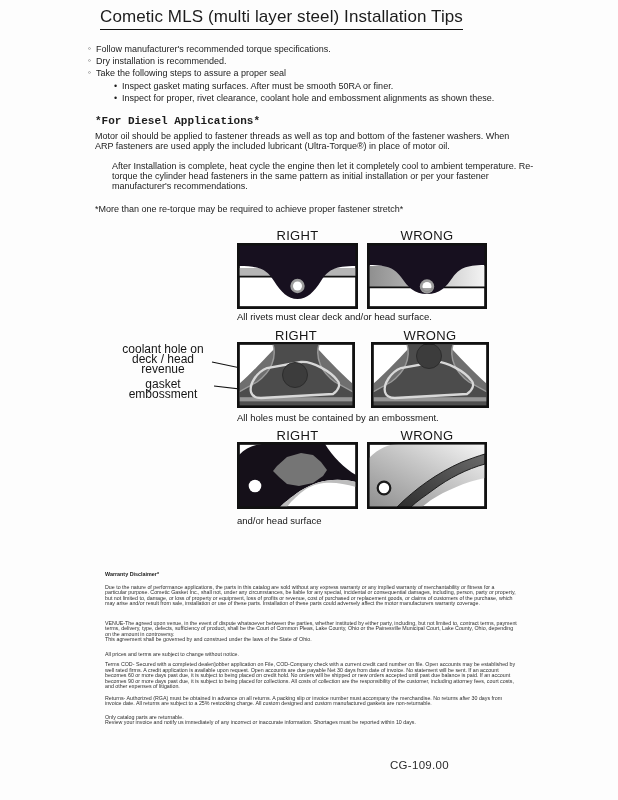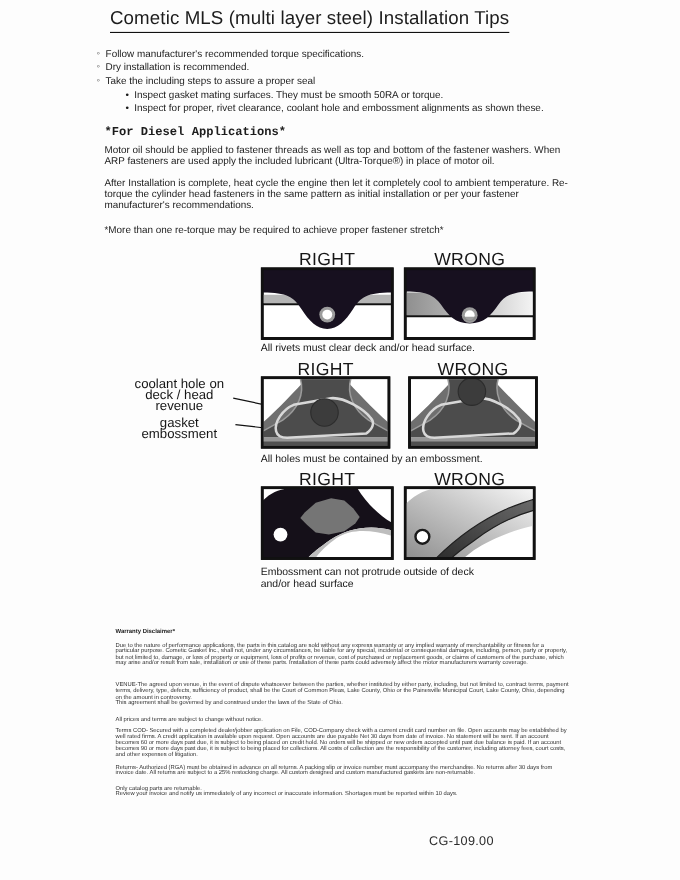--- a/index.html
+++ b/index.html
@@ -13,22 +13,22 @@
     left:100px;top:7px;font-size:17px;font-weight:normal;
     border-bottom:1.5px solid #111;padding-bottom:2px;letter-spacing:.1px;
   }
   .bullets{left:88px;top:43px;width:440px;font-size:9px;line-height:12.2px;}
   .bullet-row{display:flex;}
   .bullet-row .marker{width:8px;flex:0 0 8px;font-size:8px;}
   .sub{margin-left:26px;}
   .sub .marker{font-size:9px;}
   .sec-head{left:95px;top:115px;font-size:11px;font-weight:bold;font-family:Liberation Mono, monospace;}
   .para{left:95px;width:430px;font-size:9px;line-height:10.2px;}
-  .p1{top:131px;} .p2{top:161px;} .pnote{top:204px;}
-  .rw-label{top:228px;width:121px;text-align:center;font-size:16px;letter-spacing:.3px;color:#161616;}
+  .p1{top:131px;} .p2{top:161px;margin-left:17px;} .pnote{top:204px;}
+  .rw-label{top:228px;width:121px;text-align:center;font-size:13px;letter-spacing:.3px;color:#161616;}
   .cap{font-size:9.5px;line-height:11px;color:#161616;}
   .diagram{display:block;}
   .ann{width:98px;text-align:center;font-size:12px;line-height:10px;color:#161616;}
   .legal{left:105px;top:572px;width:412px;font-size:5.3px;line-height:5.5px;color:#2e2e2e;}
   .legal .lh{font-weight:bold;font-size:5.4px;margin-bottom:7px;color:#222;}
   .legal p{margin:0 0 0 0;}
   .legal .g14{margin-bottom:14px;} .legal .g9{margin-bottom:9px;}
   .legal .g5{margin-bottom:5px;} .legal .g6{margin-bottom:6px;} .legal .g8{margin-bottom:8px;}
   .docnum{left:390px;top:759px;font-size:11.5px;color:#2b2b2b;letter-spacing:.3px;}
 </style>
@@ -41,25 +41,25 @@
   <div class="bullet-row">
       <span class="marker">◦</span>
       <span>Follow manufacturer's recommended torque specifications.</span>
     </div>
   <div class="bullet-row">
       <span class="marker">◦</span>
       <span>Dry installation is recommended.</span>
     </div>
   <div class="bullet-row">
       <span class="marker">◦</span>
-      <span>Take the including steps to assure a proper seal</span>
+      <span>Take the following steps to assure a proper seal</span>
     </div>
   <div class="bullet-row sub">
       <span class="marker">•</span>
-      <span>Inspect gasket mating surfaces.  They must be smooth 50RA or torque.</span>
+      <span>Inspect gasket mating surfaces.  After must be smooth 50RA or finer.</span>
     </div>
   <div class="bullet-row sub">
       <span class="marker">•</span>
       <span>Inspect for proper, rivet clearance, coolant hole and embossment alignments as shown these.</span>
     </div>
 </div>
 
 <div class="abs sec-head">*For Diesel Applications*</div>
 <div class="abs para p1">Motor oil should be applied to fastener threads as well as top and bottom of the fastener washers. When ARP fasteners are used apply the included lubricant (Ultra-Torque®) in place of motor oil.</div>
 <div class="abs para p2">After Installation is complete, heat cycle the engine then let it completely cool to ambient temperature. Re-torque the cylinder head fasteners in the same pattern as initial installation or per your fastener manufacturer's recommendations.</div>
@@ -162,21 +162,20 @@
     </linearGradient>
   </defs>
   <rect x="1.3" y="1.3" width="117.4" height="64.4" fill="#ffffff" stroke="#111" stroke-width="2.6"></rect>
   <path d="M2,16 C12,6 22,2 32,2 L118,2 L118,36 C98,40 78,49 64,58 L55,65 L2,65 Z" fill="url(#lg3)"></path>
   <path d="M30,65 C48,47 70,31 95,20 C103,17 111,14 118,12 L118,22 C100,27 82,36 66,48 C58,54 50,59 44,65 Z" fill="url(#lg4)" stroke="#1f1f1f" stroke-width="1"></path>
   <circle cx="17" cy="46" r="6.3" fill="#ffffff" stroke="#1a1a1a" stroke-width="2.2"></circle>
   <rect x="1.3" y="1.3" width="117.4" height="64.4" fill="none" stroke="#111" stroke-width="2.6"></rect>
 </svg>
 
 <div class="abs cap" style="left:237px;top:515px;width:240px;">
-  <div>Embossment can not protrude outside of deck</div>
   <div>and/or head surface</div>
 </div>
 
 <div class="abs legal">
   <div class="lh">Warranty Disclaimer*</div>
   <p class="g14">Due to the nature of performance applications, the parts in this catalog are sold without any express warranty or any implied warranty of merchantability or fitness for a particular purpose.  Cometic Gasket Inc., shall not, under any circumstances, be liable for any special, incidental or consequential damages, including, person, party or property, but not limited to, damage, or loss of property or equipment, loss of profits or revenue, cost of purchased or replacement goods, or claims of customers of the purchase, which may arise and/or result from sale, installation or use of these parts.  Installation of these parts could adversely affect the motor manufacturers warranty coverage.</p>
   <p>VENUE-The agreed upon venue, in the event of dispute whatsoever between the parties, whether instituted by either party, including, but not limited to, contract terms, payment terms, delivery, type, defects, sufficiency of product, shall be the Court of Common Pleas, Lake County, Ohio or the Painesville Municipal Court, Lake County, Ohio, depending on the amount in controversy.</p>
   <p class="g9">This agreement shall be governed by and construed under the laws of the State of Ohio.</p>
   <p class="g5">All prices and terms are subject to change without notice.</p>
   <p class="g6">Terms COD- Secured with a completed dealer/jobber application on File, COD-Company check with a current credit card number on file.  Open accounts may be established by well rated firms.  A credit application is available upon request.  Open accounts are due payable Net 30 days from date of invoice.  No statement will be sent.  If an account becomes 60 or more days past due, it is subject to being placed on credit hold.  No orders will be shipped or new orders accepted until past due balance is paid.  If an account becomes 90 or more days past due, it is subject to being placed for collections.  All costs of collection are the responsibility of the customer, including attorney fees, court costs, and other expenses of litigation.</p>

